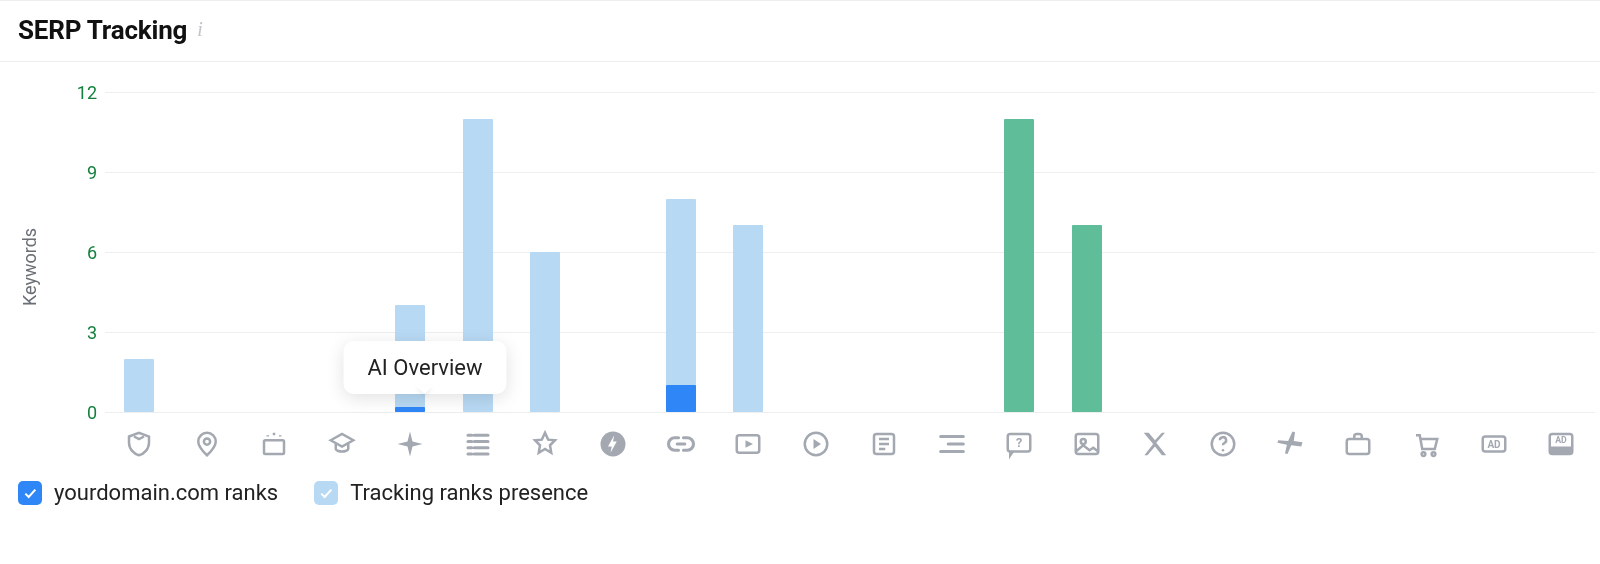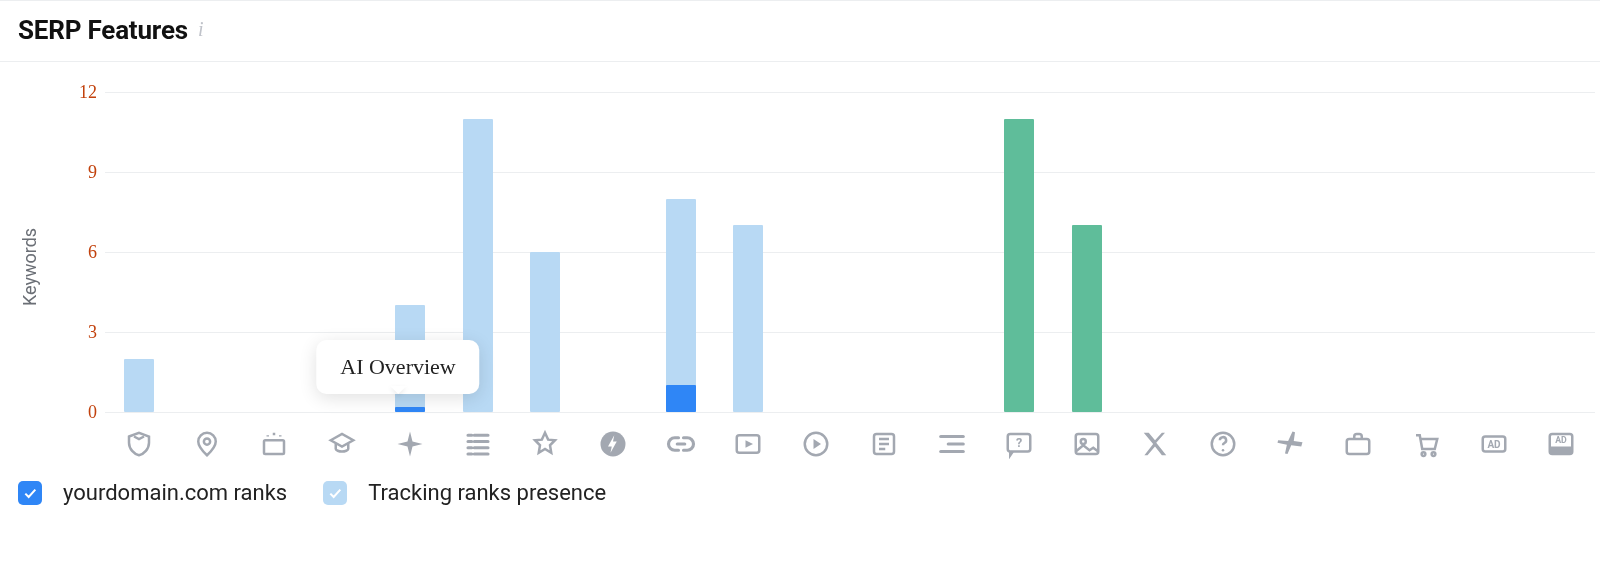--- a/index.html
+++ b/index.html
@@ -66,23 +66,22 @@
     position: absolute;
     left: 0; right: 0;
     border-top: 1px solid #eceef0;
   }
   .ytick {
     position: absolute;
     left: -48px;
     width: 40px;
     text-align: right;
     font-size: 18px;
-    color: #c2410c;
+    color: #15803d;
     transform: translateY(-50%);
-    font-family: Liberation Serif, serif;
   }
 
   .bars {
     position: absolute;
     left: 0; right: 0; bottom: 0; top: 0;
     display: flex;
   }
   .slot {
     flex: 1 1 0;
     position: relative;
@@ -141,39 +140,39 @@
     display: flex;
     align-items: center;
     gap: 36px;
     padding: 8px 18px 0 18px;
     font-size: 22px;
     color: #222;
   }
   .legend-item {
     display: flex;
     align-items: center;
-    gap: 21px;
+    gap: 12px;
     cursor: pointer;
   }
   .chk {
     width: 24px; height: 24px;
     border-radius: 5px;
     display: flex; align-items: center; justify-content: center;
   }
   .chk svg { width: 16px; height: 16px; stroke: #fff; stroke-width: 3; fill: none; }
   .chk.ranks    { background: #2f86f6; }
   .chk.presence { background: #b8d9f4; }
   .chk.nottrack { background: #5fbd9a; }
 </style>
 </head>
 <body>
 
 <div class="card">
   <div class="card-header">
-    <span class="card-title">SERP Features</span>
+    <span class="card-title">SERP Tracking</span>
     <span class="info-i">i</span>
   </div>
 
   <div class="chart-wrap">
     <div class="ylabel">Keywords</div>
 
     <div class="plot">
       <div class="gridlines" id="gridlines">
           <div class="gl" style="top: 320px;"></div>
           <div class="ytick" style="top: 320px;">0</div>
@@ -221,21 +220,21 @@
             <div class="bar nottrack" style="height: 186.667px;"></div>
           </div>
           <div class="slot"></div>
           <div class="slot"></div>
           <div class="slot"></div>
           <div class="slot"></div>
           <div class="slot"></div>
           <div class="slot"></div>
           <div class="slot"></div>
         </div>
-      <div class="tooltip" id="tooltip" style="left: 293px; bottom: 18px; font-family: Liberation Serif, serif;">
+      <div class="tooltip" id="tooltip" style="left: 320px; bottom: 18px;">
         <span>AI Overview</span>
       </div>
     </div>
 
     <div class="xicons" id="xicons">
         <div class="slot">
           <span class="xicon">
             <svg viewBox="0 0 24 24" fill="none" stroke="currentColor" stroke-width="2">
               <path d="M4 6 L12 3 L20 6 L20 11 C20 16 16 20 12 21 C8 20 4 16 4 11 Z"></path>
               <path d="M8 6 L12 8 L16 6"></path>

